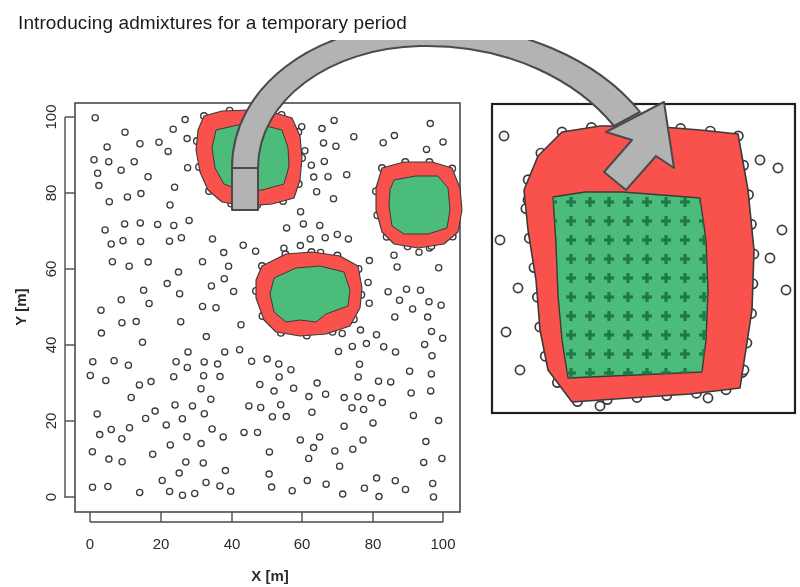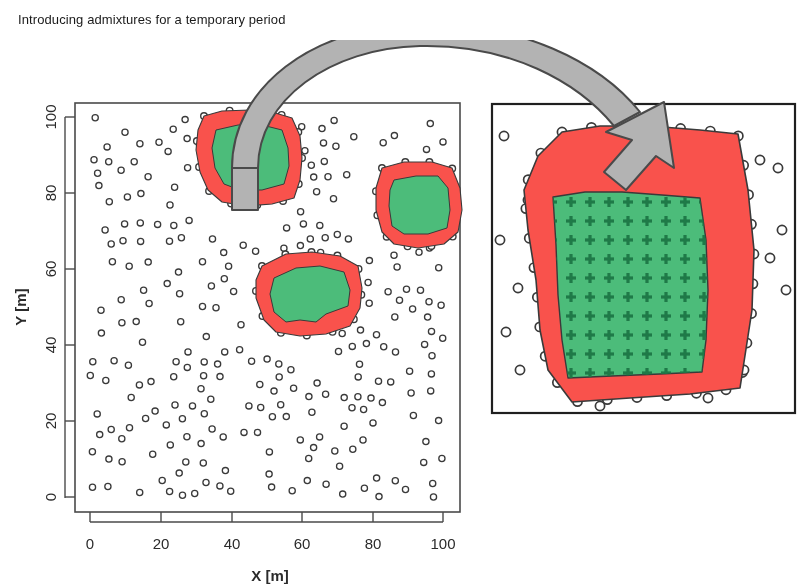--- a/index.html
+++ b/index.html
@@ -7,21 +7,21 @@
     width:800px;height:587px;position:relative;overflow:hidden;
     background:#ffffff;
     font-family:"Liberation Sans","DejaVu Sans",sans-serif;
     color:#111;
   }
   #slide{position:absolute;inset:0;}
 
   
   #title{
     position:absolute;left:18px;top:12px;
-    font-size:13px;font-weight:400;letter-spacing:.1px;
+    font-size:19px;font-weight:400;letter-spacing:.1px;
     color:#1a1a1a;white-space:nowrap;
   }
 
   
   #figure{position:absolute;left:0;top:40px;width:800px;height:547px;}
   #figsvg{position:absolute;left:0;top:0;width:800px;height:547px;display:block;}
 
   
   .axlab{font-family:"Liberation Sans","DejaVu Sans",sans-serif;font-size:15px;fill:#2b2b2b;font-weight:700;}
   .ticktxt{font-family:"Liberation Sans","DejaVu Sans",sans-serif;font-size:15px;fill:#2b2b2b;}

